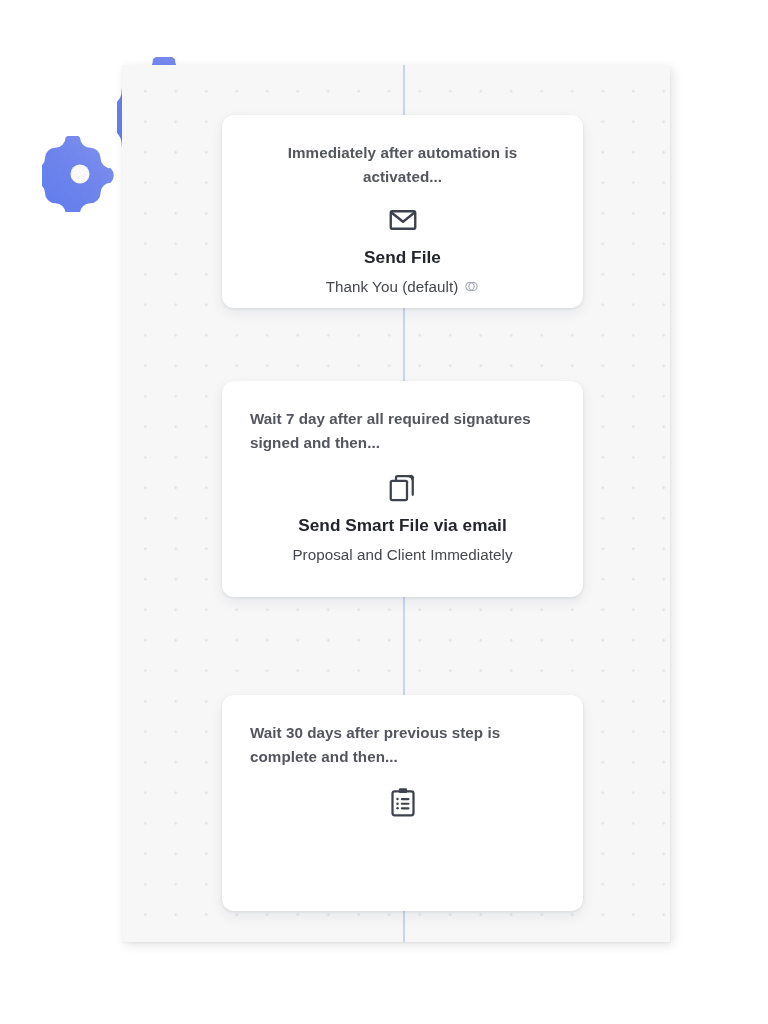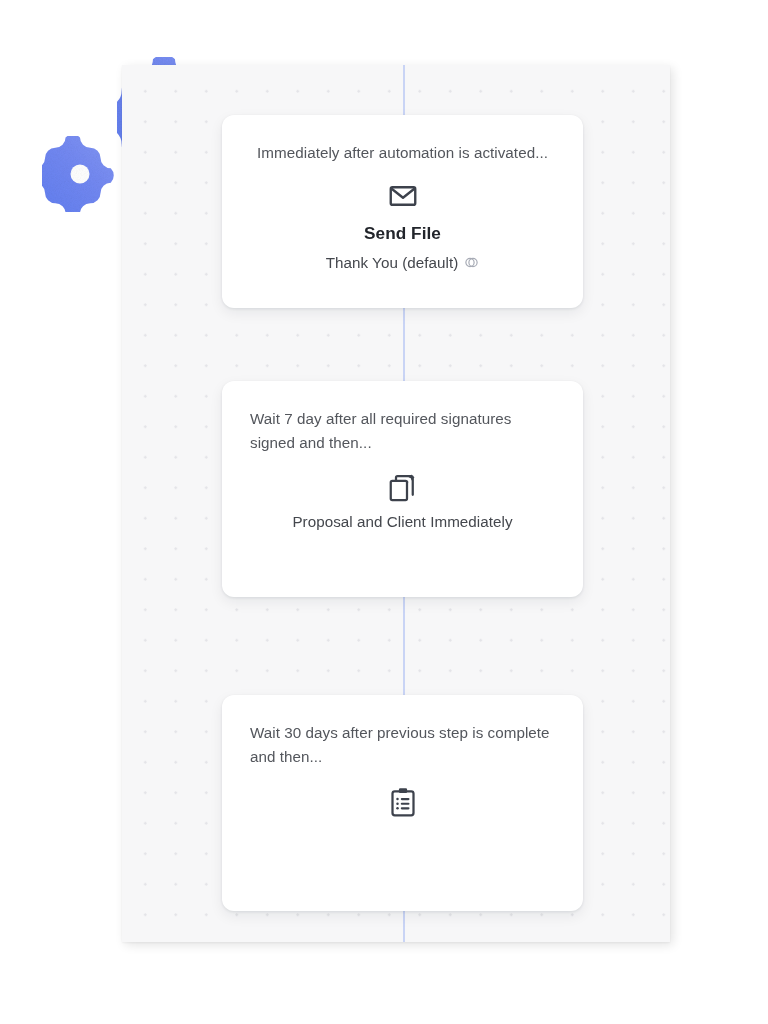--- a/index.html
+++ b/index.html
@@ -55,21 +55,21 @@
     text-align: center;
   }
   #card-1 { top: 50px;  height: 193px; }   
   #card-2 { top: 316px; height: 216px; }   
   #card-3 { top: 630px; height: 216px; }   
 
   .trigger-text {
     font-size: 15.2px;
     line-height: 24px;
     color: #53565c;
-    font-weight: 400;
+    font-weight: 700;
     letter-spacing: 0.05px;
     margin: 0;
   }
   .trigger-text.left { text-align: left; }
   .trigger-text.center { text-align: center; }
 
   .step-icon {
     margin: 18px auto 0 auto;
     width: 30px;
     height: 30px;
@@ -219,20 +219,21 @@
   <div class="step-card" id="card-2">
     <p class="trigger-text left">Wait 7 day after all required signatures signed and then...</p>
 
     <svg class="step-icon" viewBox="0 0 24 24" fill="none" xmlns="http://www.w3.org/2000/svg">
       <rect x="2.2" y="6.2" width="13" height="15.4" rx="1.2" stroke="#3d424c" stroke-width="1.8"></rect>
       <path d="M6.4 6.2 V3.6 a1.2 1.2 0 0 1 1.2 -1.2 H18.6 a1.2 1.2 0 0 1 1.2 1.2 V17.4" stroke="#3d424c" stroke-width="1.8" stroke-linecap="round" stroke-linejoin="round"></path>
       <path d="M18.9 1.0 L19.55 2.9 L21.45 3.55 L19.55 4.2 L18.9 6.1 L18.25 4.2 L16.35 3.55 L18.25 2.9 Z" fill="#3d424c"></path>
       <circle cx="15.3" cy="7.2" r="0.95" fill="#3d424c"></circle>
     </svg>
 
+    <h3 class="step-title">Send Smart File via email</h3>
 
     <div class="step-subtitle">
       <span class="subtitle-text">Proposal and Client Immediately</span>
     </div>
   </div>
 
   <div class="step-card" id="card-3">
     <p class="trigger-text left">Wait 30 days after previous step is complete and then...</p>
 
     <svg class="step-icon" viewBox="0 0 24 24" fill="none" xmlns="http://www.w3.org/2000/svg">

